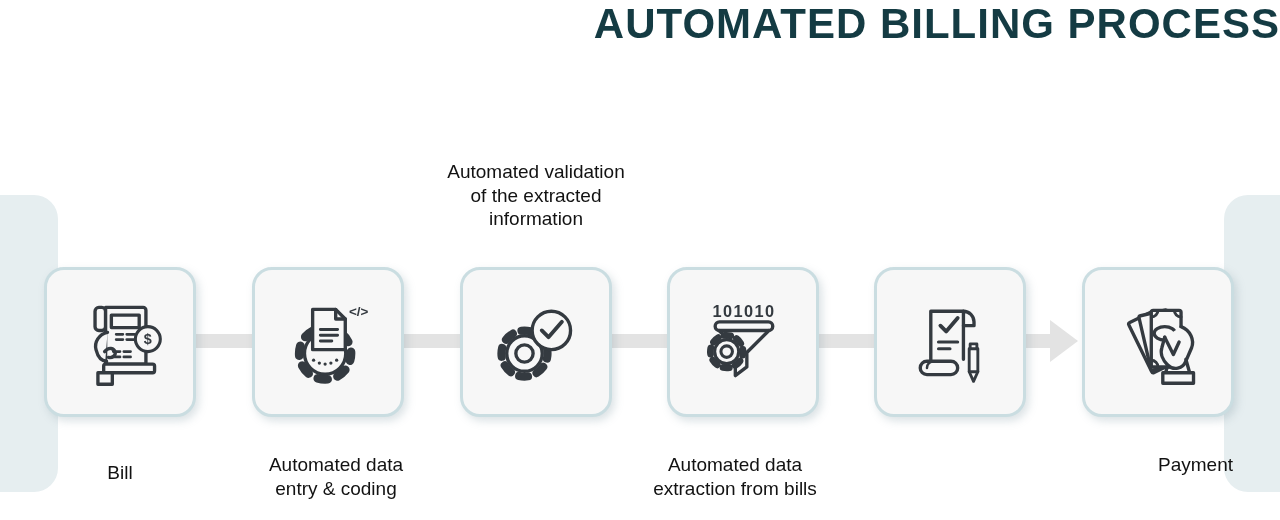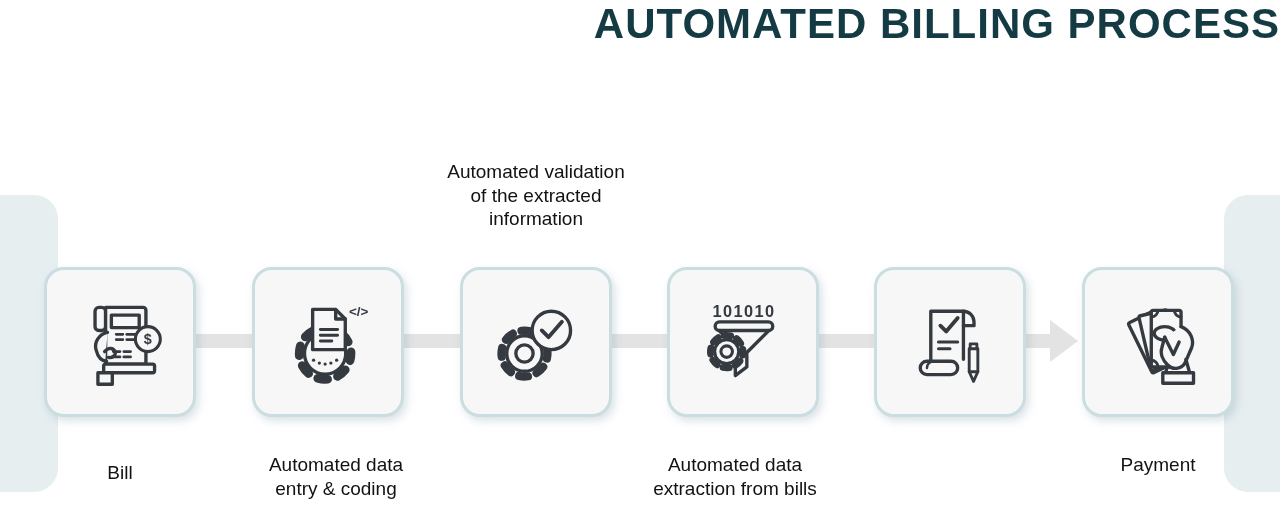--- a/index.html
+++ b/index.html
@@ -141,15 +141,15 @@
   </div>
 
   <div class="step-label" style="left:45px;  top:453px; width:150px;margin-top:8px;">Bill</div>
   <div class="step-label" style="left:211px; top:453px; width:250px;">Automated data
 entry &amp; coding</div>
   <div class="step-label" style="left:401px; top:160px; width:270px;">Automated validation
 of the extracted
 information</div>
   <div class="step-label" style="left:610px; top:453px; width:250px;">Automated data
 extraction from bills</div>
-  <div class="step-label" style="left:1083px;top:453px; width:150px;">Payment</div>
+  <div class="step-label" style="left:1083px;top:453px; width:150px;text-align:right;">Payment</div>
 
 </div>
 
 </body></html>

